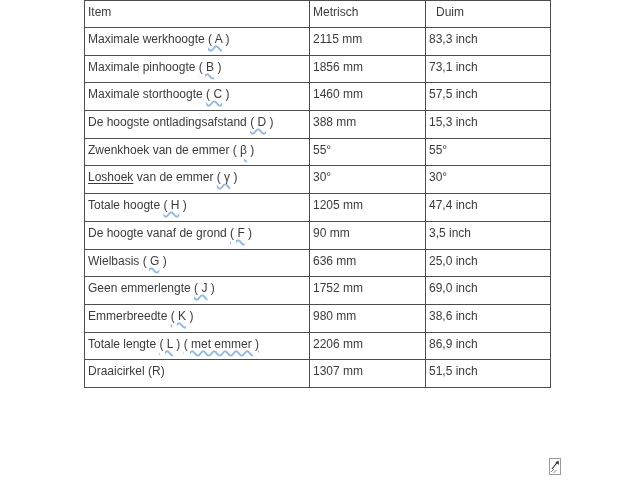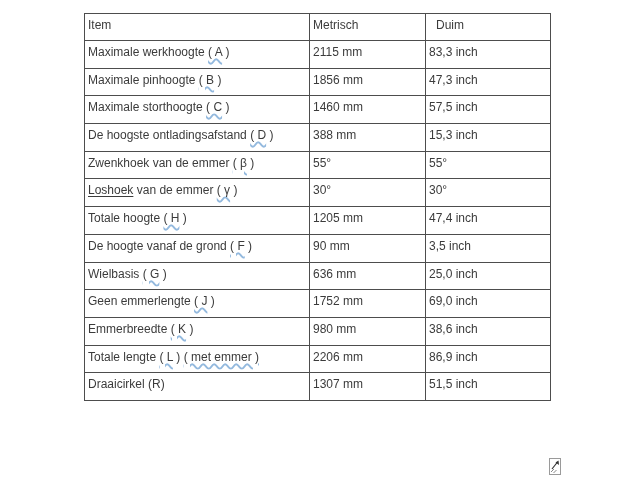--- a/index.html
+++ b/index.html
@@ -11,21 +11,21 @@
   .canvas {
     position: relative;
     width: 640px;
     height: 480px;
     background: #ffffff;
     overflow: hidden;
   }
   table.spec-table {
     position: absolute;
     left: 84px;
-    top: 13px;
+    top: 0;
     width: 466px;
     border-collapse: collapse;
     table-layout: fixed;
     font-size: 12px;
     color: #3b3b3b;
   }
   table.spec-table th,
   table.spec-table td {
     border: 1px solid #4d4d4d;
     font-weight: normal;
@@ -87,21 +87,21 @@
     </thead>
     <tbody id="rows">
         <tr>
           <td><span>Maximale werkhoogte </span><span class="mark-blue">( A</span><span> )</span></td>
           <td>2115 mm</td>
           <td>83,3 inch</td>
         </tr>
         <tr>
           <td><span>Maximale pinhoogte </span><span class="mark-blue">( B</span><span> )</span></td>
           <td>1856 mm</td>
-          <td>47,3 inch</td>
+          <td>73,1 inch</td>
         </tr>
         <tr>
           <td><span>Maximale storthoogte </span><span class="mark-blue">( C</span><span> )</span></td>
           <td>1460 mm</td>
           <td>57,5 inch</td>
         </tr>
         <tr>
           <td><span>De hoogste ontladingsafstand </span><span class="mark-blue">( D</span><span> )</span></td>
           <td>388 mm</td>
           <td>15,3 inch</td>

